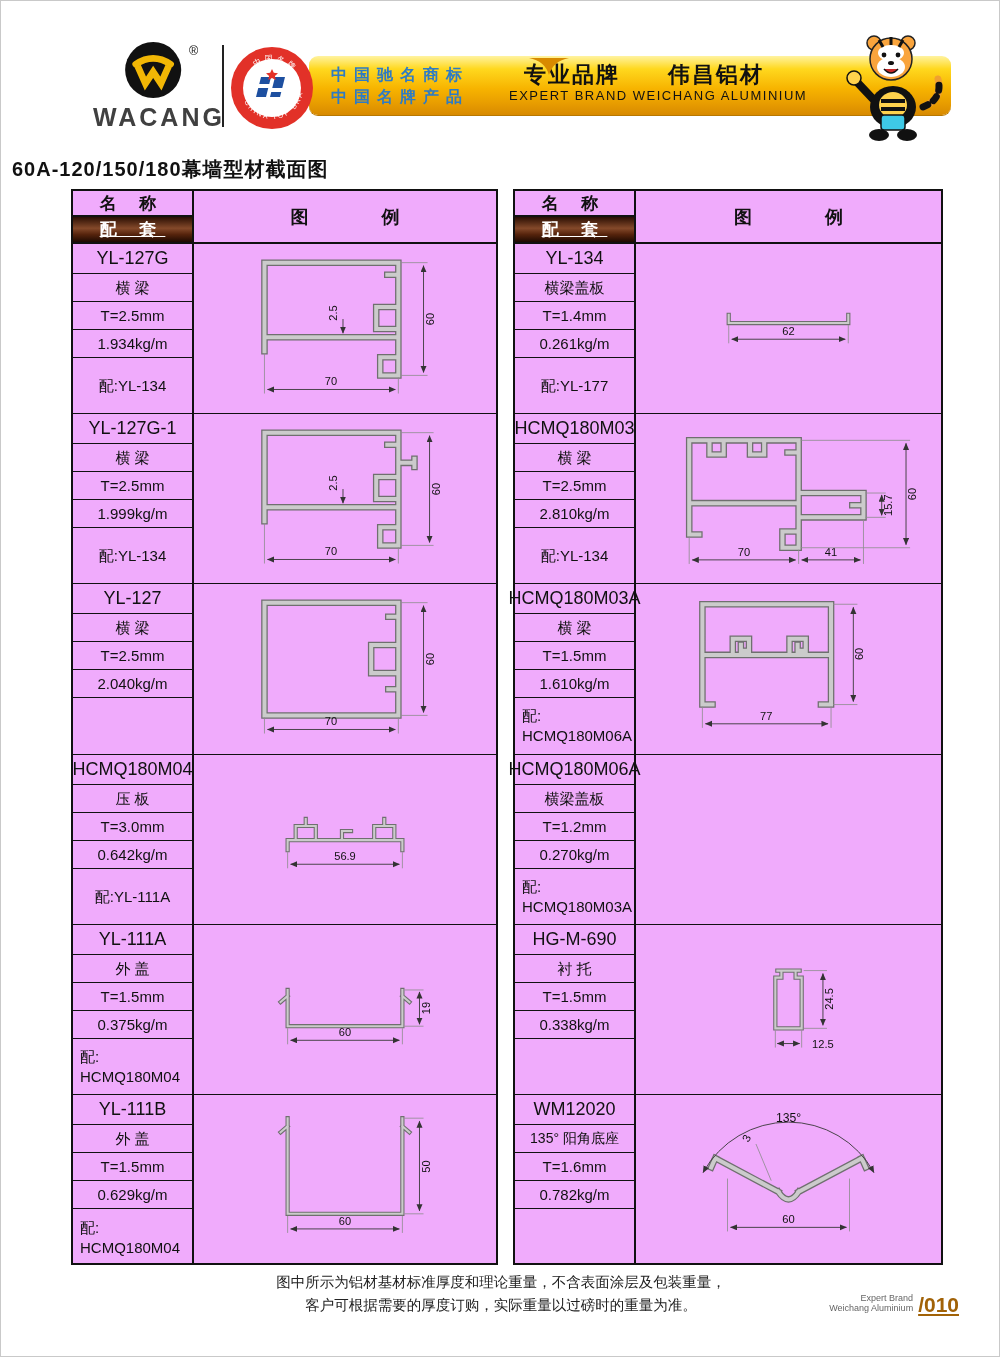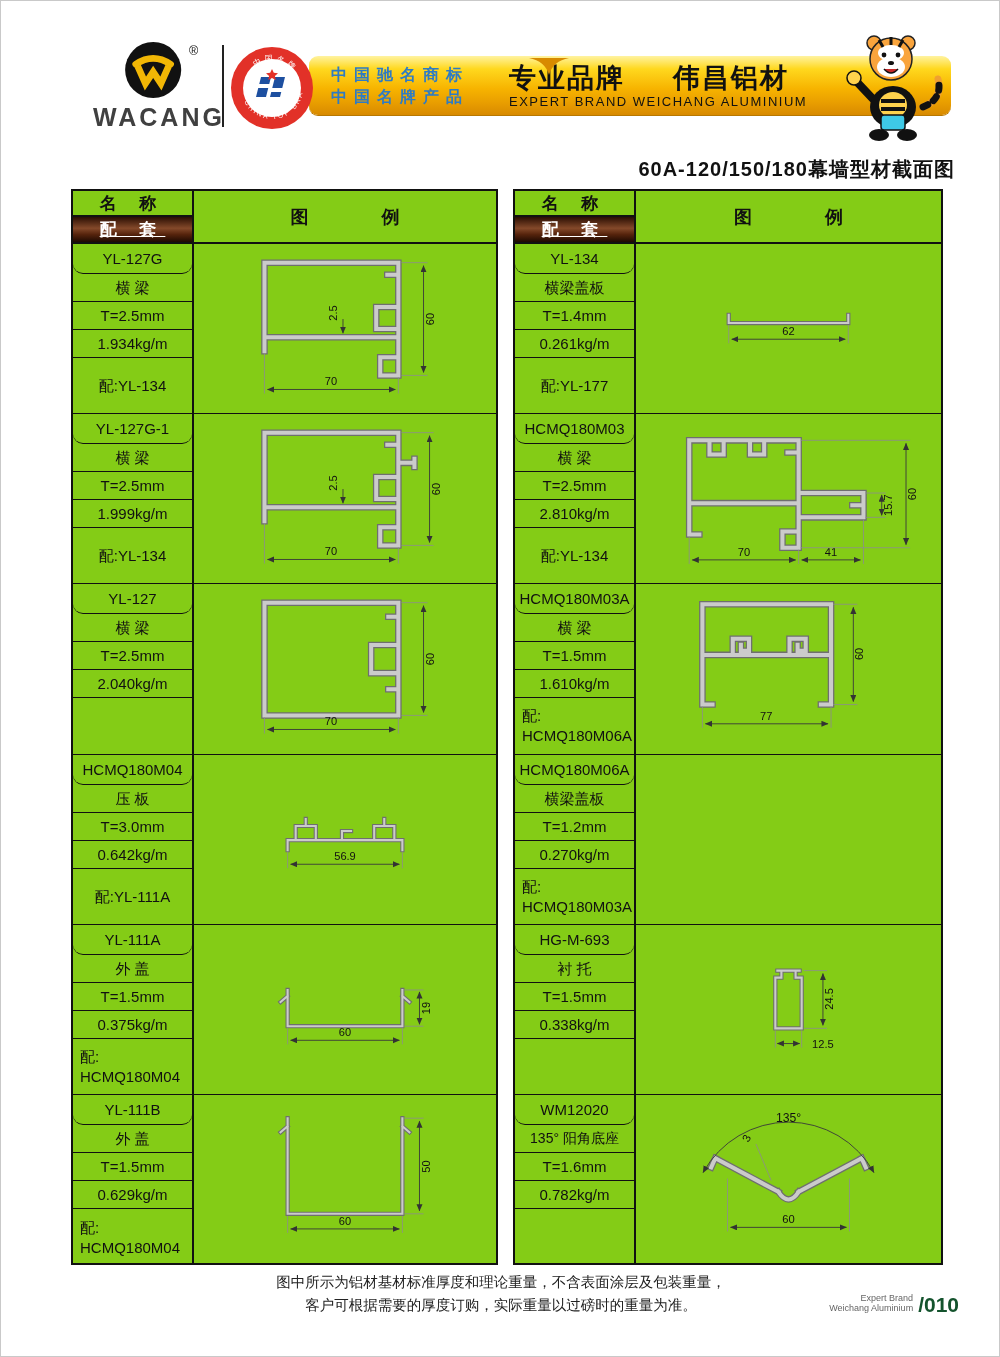--- a/index.html
+++ b/index.html
@@ -12,48 +12,48 @@
   .logo-mark{position:relative;width:130px;height:58px;}
   .logo-word{margin-top:4px;font-size:25px;font-weight:bold;letter-spacing:3px;color:#404040;}
   .hdr-divider{position:absolute;left:221px;top:44px;width:2px;height:82px;background:#222;}
   .badge{position:absolute;left:228px;top:44px;width:86px;height:86px;z-index:3;}
   .banner{position:absolute;left:308px;top:55px;width:642px;height:59px;border-radius:9px;
           background:linear-gradient(180deg,#fff3a0 0%,#ffd81e 22%,#f7b400 55%,#e89d00 80%,#d88a00 100%);
           box-shadow:0 1px 0 #b87800;text-decoration:underline;}
   .claims{position:absolute;left:22px;top:8px;line-height:22px;font-size:16px;font-weight:bold;
           letter-spacing:7px;color:#2e7bc4;white-space:nowrap;}
   .banner-main{position:absolute;left:200px;top:4px;white-space:nowrap;}
-  .banner-cn{font-size:27px;font-weight:bold;color:#111;letter-spacing:2px;}
+  .banner-cn{font-size:22px;font-weight:bold;color:#111;letter-spacing:2px;margin-left:15px;}
   .banner-cn .gap{display:inline-block;width:48px;}
   .banner-en{font-size:13px;color:#111;letter-spacing:1.5px;margin-top:-2px;}
   .banner-tail{position:absolute;left:528px;top:57px;}
   .tiger{position:absolute;left:842px;top:26px;width:104px;height:116px;z-index:4;}
 
-  .page-title{position:absolute;top:155px;left:11px;right:44px;text-align:right;
+  .page-title{position:absolute;top:155px;left:11px;right:44px;
               font-size:20px;font-weight:bold;letter-spacing:1px;}
 
   
-  .ptable{position:absolute;top:188px;border:2px solid #111;background:#84cc16;}
+  .ptable{position:absolute;top:188px;border:2px solid #111;background:#f0abfc;}
   .ptable.left{left:70px;width:427px;height:1076px;}
   .ptable.right{left:512px;width:430px;height:1076px;}
   .thead{display:flex;height:53px;border-bottom:2px solid #111;}
   .th-name{width:121px;border-right:2px solid #111;display:flex;flex-direction:column;}
   .th-name-top{height:26px;display:flex;align-items:center;justify-content:center;
                font-weight:bold;font-size:17px;letter-spacing:9px;border-bottom:2px solid #111;}
   .th-name-bot{flex:1;display:flex;align-items:center;justify-content:center;color:#fff;
                font-weight:bold;font-size:17px;letter-spacing:9px;
                background:linear-gradient(180deg,#2a0e03 0%,#84492a 45%,#55230c 70%,#1d0a02 100%);text-decoration:underline;}
   .th-legend{flex:1;display:flex;align-items:center;justify-content:center;
              font-weight:bold;font-size:18px;letter-spacing:34px;text-indent:34px;}
   .pgroup{display:flex;height:170.2px;border-bottom:1.5px solid #111;}
   .pgroup:last-child{border-bottom:none;}
   .pcells{width:121px;border-right:2px solid #111;display:flex;flex-direction:column;}
   .pc{border-bottom:1px solid #111;display:flex;align-items:center;justify-content:center;
       font-size:15px;text-align:center;line-height:17px;}
-  .pc.model{height:30px;font-size:15px;border-radius:10px;}
+  .pc.model{height:30px;font-size:18px;}
   .pc.r28{height:28px;}
   .pc.match{flex:1;border-bottom:none;}
   .pc.match.two{flex-direction:column;align-items:flex-start;justify-content:center;
                 padding-left:7px;gap:3px;text-align:left;}
   .plegend{flex:1;position:relative;}
   .plegend svg{display:block;width:100%;height:100%;}
 
   
   .po{fill:none;stroke:#6f6f6f;stroke-width:6.5;stroke-linecap:square;stroke-linejoin:miter;}
   .pb{fill:none;stroke:#cbcbcb;stroke-width:4;stroke-linecap:square;stroke-linejoin:miter;}
@@ -416,21 +416,21 @@
         <div class="pc r28">0.270kg/m</div>
         <div class="pc match two">
           <div>配:</div>
             <div>HCMQ180M03A</div>
         </div>
       </div>
     </div>
 
     <div class="pgroup">
       <div class="pcells">
-        <div class="pc model">HG-M-693</div>
+        <div class="pc model">HG-M-690</div>
         <div class="pc r28">衬 托</div>
         <div class="pc r28">T=1.5mm</div>
         <div class="pc r28">0.338kg/m</div>
         <div class="pc match"></div>
       </div>
       <div class="plegend">
         <svg viewBox="0 0 300 167">
           <path class="po thin" d="M137,52 V102 M163,52 V102 M137,102 H163 M137,52 H143 M157,52 H163 M143,52 V45 H157 V52 M139,45 H161"></path>
           <path class="pb thin" d="M137,52 V102 M163,52 V102 M137,102 H163 M137,52 H143 M157,52 H163 M143,52 V45 H157 V52 M139,45 H161"></path>
           <line class="ext" x1="165" y1="45" x2="188" y2="45"></line>
@@ -473,16 +473,16 @@
   <div class="note">
     <div>图中所示为铝材基材标准厚度和理论重量，不含表面涂层及包装重量，</div>
     <div>客户可根据需要的厚度订购，实际重量以过磅时的重量为准。</div>
   </div>
 
   <div class="brand-foot">
     <div class="small">
       <div>Expert Brand</div>
       <div>Weichang Aluminium</div>
     </div>
-    <div class="pagenum" style="color:#14532d;">/010</div>
+    <div class="pagenum" style="color:#a16207;text-decoration:underline;">/010</div>
   </div>
 
 </div>
 
 </body></html>

